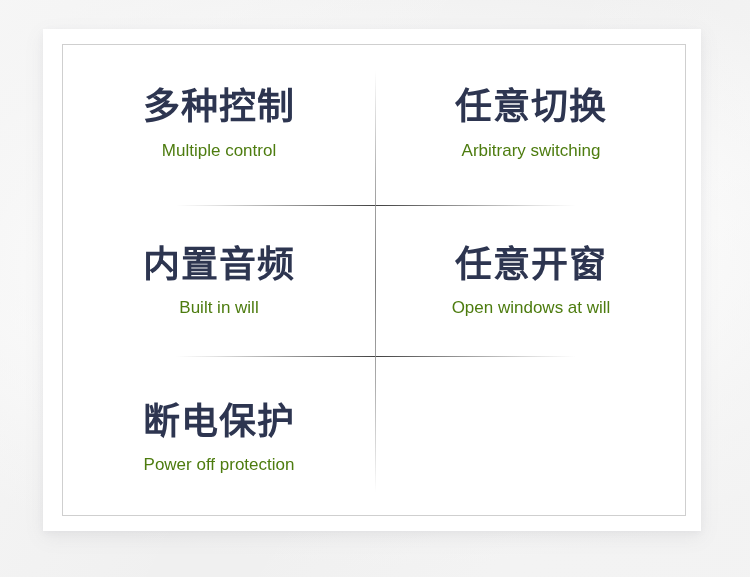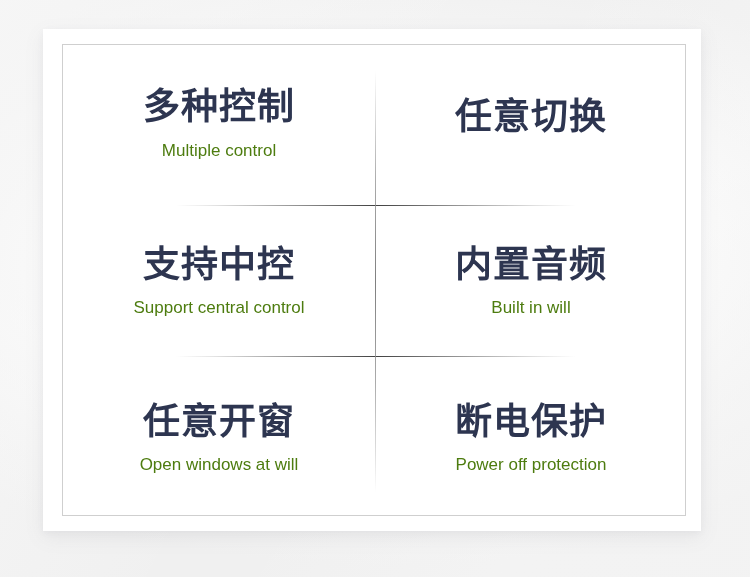--- a/index.html
+++ b/index.html
@@ -153,26 +153,23 @@
 
       <div id="grid">
 
         <div class="cell">
           <div class="cell-title">多种控制</div>
           <div class="cell-sub">Multiple control</div>
         </div>
 
         <div class="cell">
           <div class="cell-title">任意切换</div>
+          <div class="cell-sub">Arbitrary switching</div>
         </div>
 
-        <div class="cell">
-          <div class="cell-title">支持中控</div>
-          <div class="cell-sub">Support central control</div>
-        </div>
 
         <div class="cell">
           <div class="cell-title">内置音频</div>
           <div class="cell-sub">Built in will</div>
         </div>
 
         <div class="cell">
           <div class="cell-title">任意开窗</div>
           <div class="cell-sub">Open windows at will</div>
         </div>

